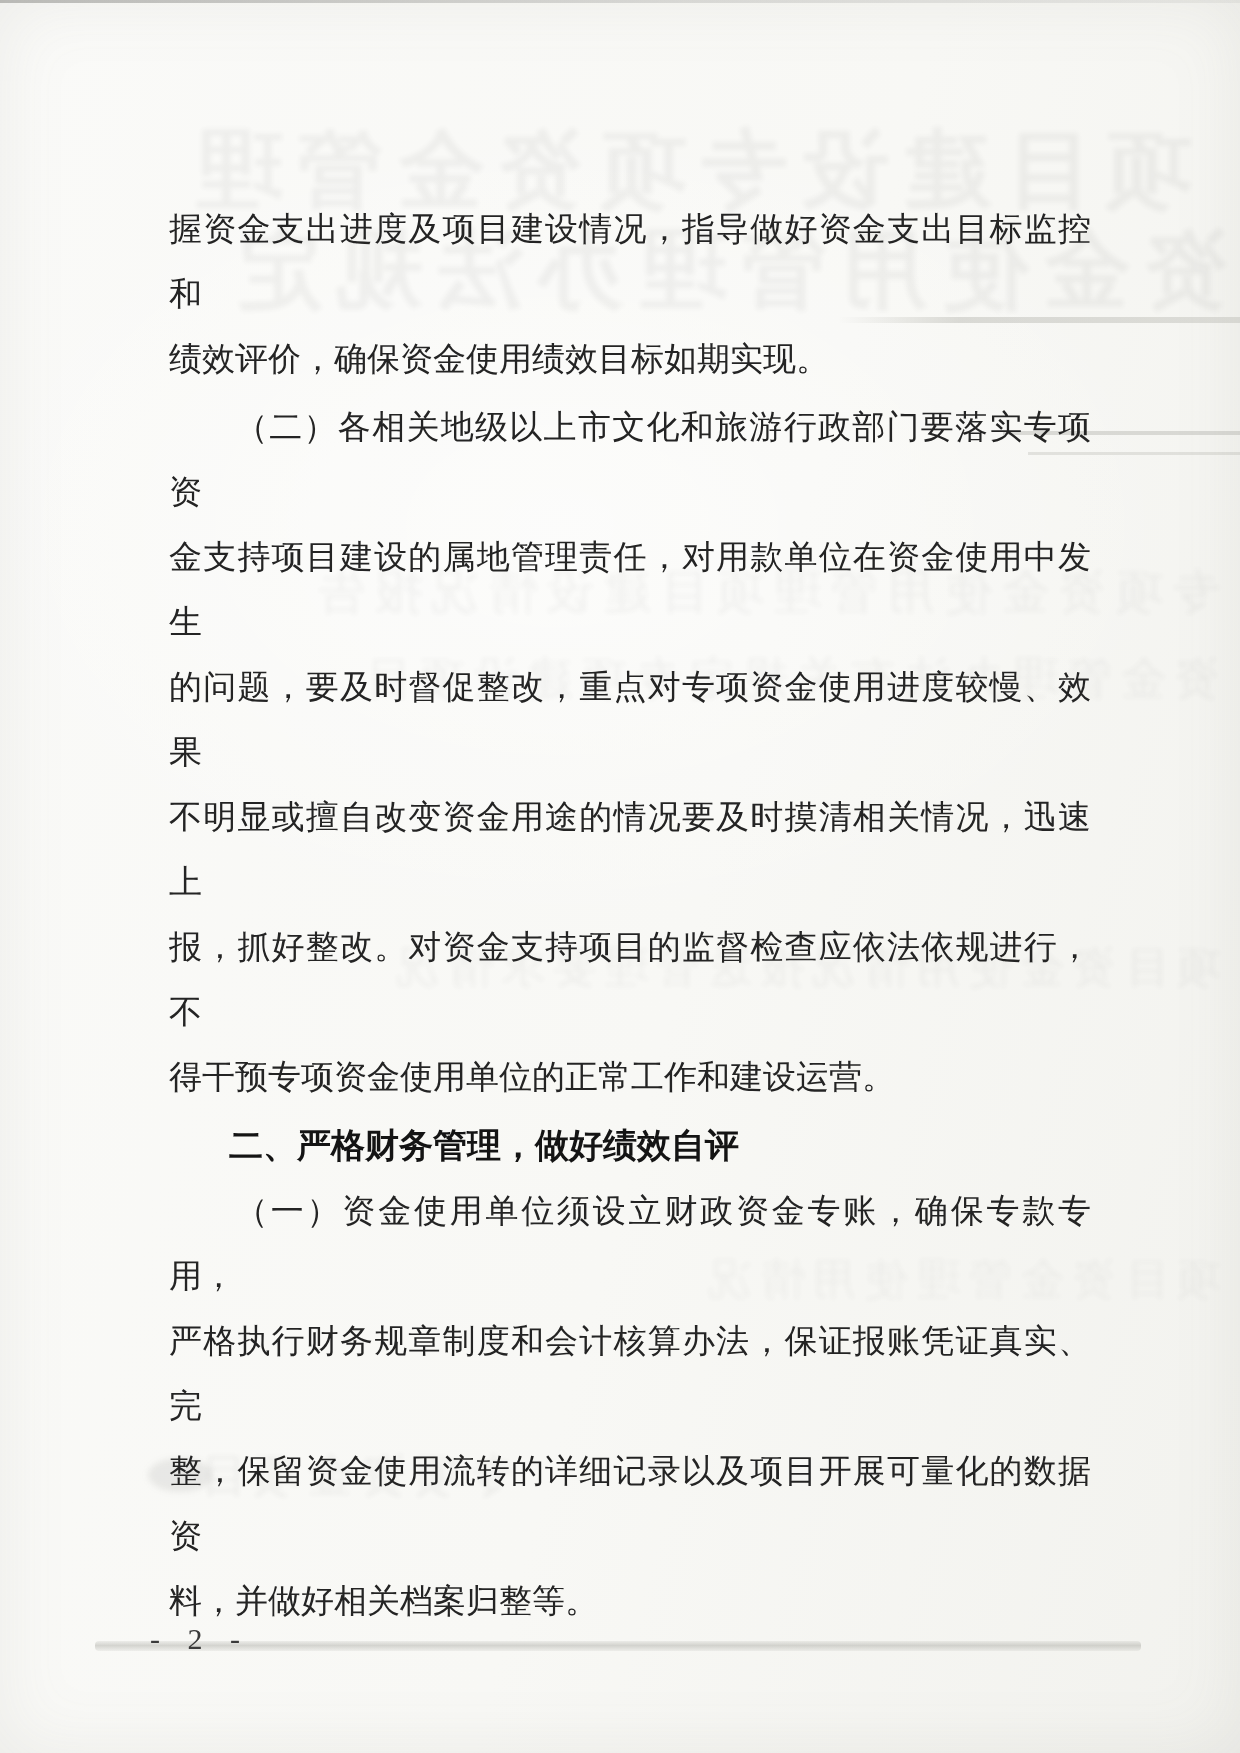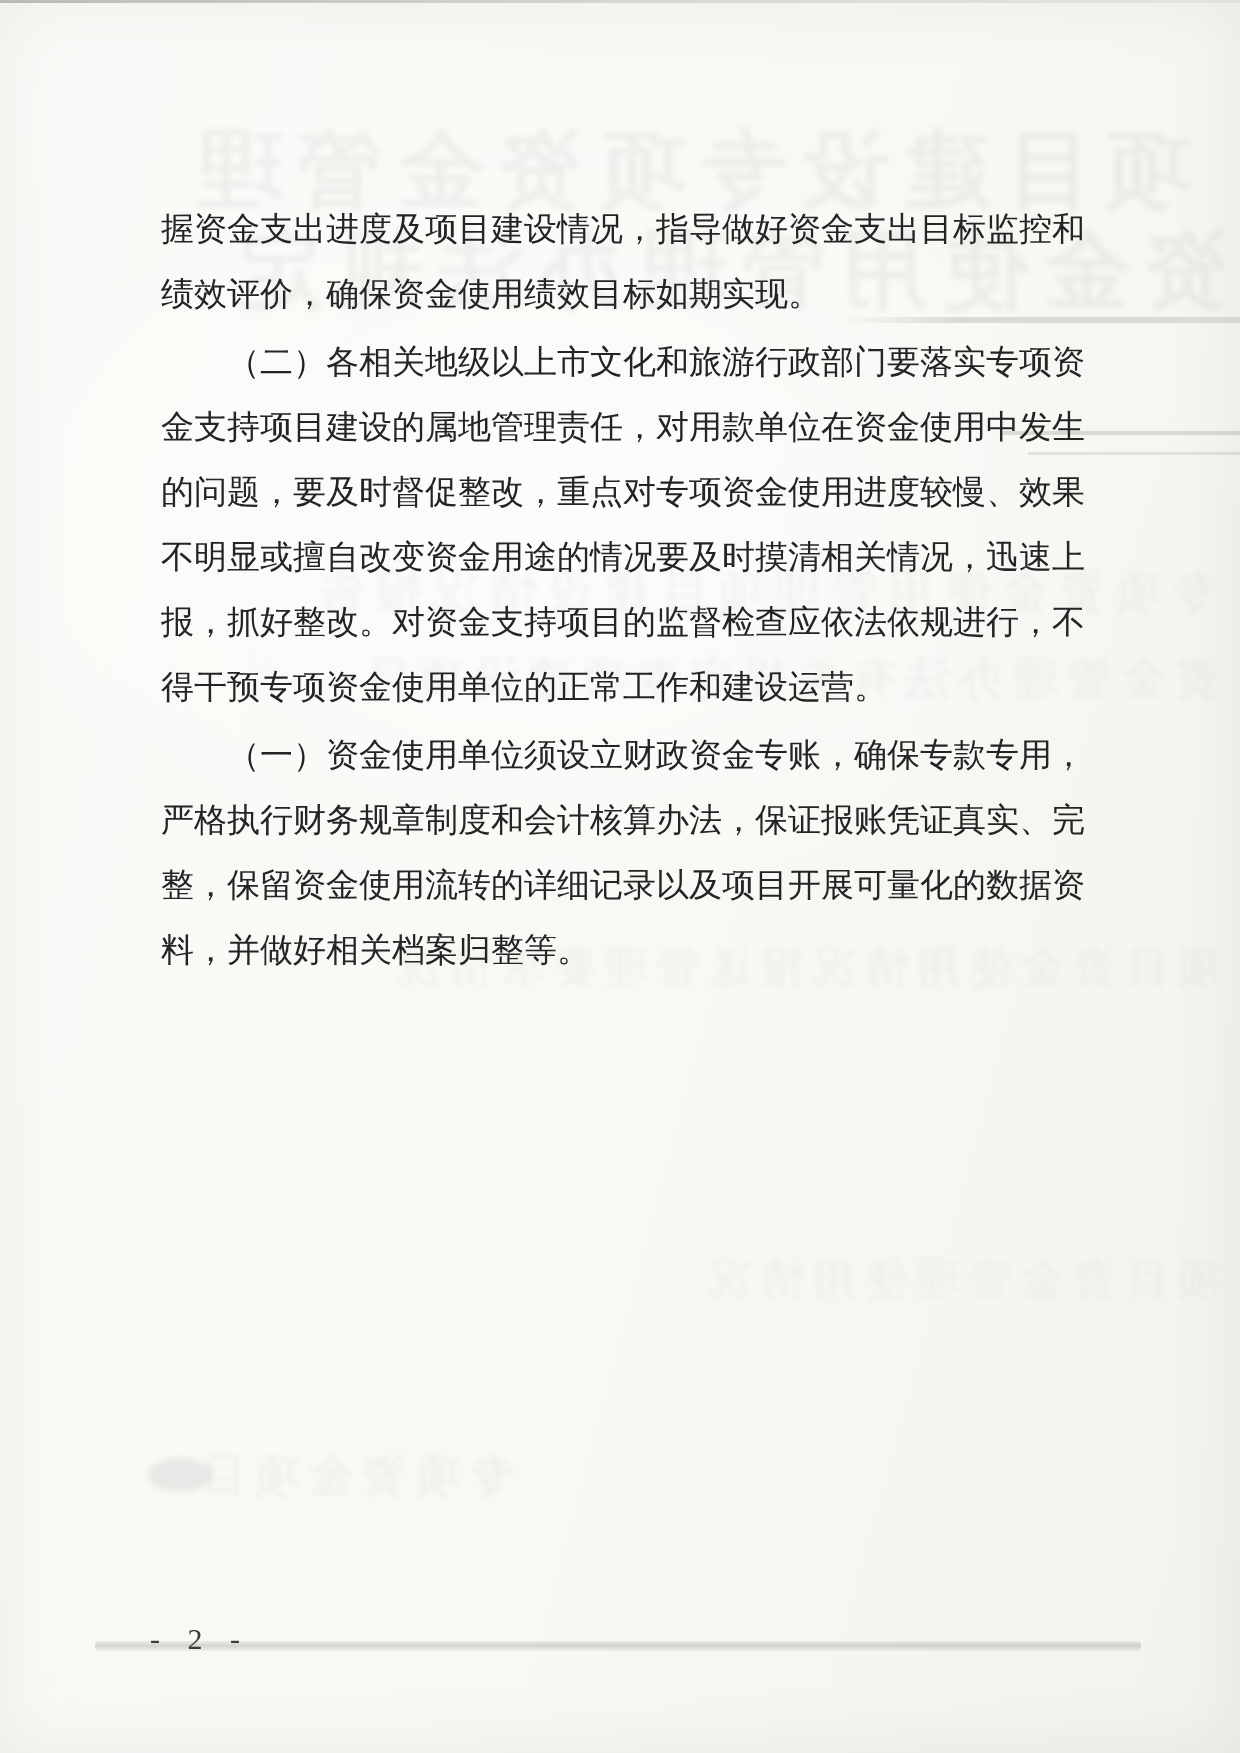--- a/index.html
+++ b/index.html
@@ -21,21 +21,21 @@
     background:linear-gradient(to right, rgba(95,95,90,.38), rgba(95,95,90,.18) 55%, rgba(95,95,90,.08));
   }
   
   .body-text{
     position:absolute;left:161px;top:197px;width:930px;
     font-size:33px;line-height:65px;color:#242424;
     letter-spacing:0px;
     text-align:justify;
   }
   .body-text p,.body-text h2{
-    margin:0 0 3px 0;
+    margin:0 0 3px 8px;
     white-space:pre-line;
   }
   .body-text .indent{text-indent:2em;}
   .body-text h2{
     font-family:"Liberation Sans","DejaVu Sans",sans-serif;
     font-weight:700;font-size:34px;line-height:65px;color:#141414;
     margin:2px 0 1px 0;
   }
   
   .page-number{
@@ -91,20 +91,21 @@
 
   <main class="body-text" id="doc-body">
       <p>握资金支出进度及项目建设情况，指导做好资金支出目标监控和
 绩效评价，确保资金使用绩效目标如期实现。</p>
       <p class="indent">（二）各相关地级以上市文化和旅游行政部门要落实专项资
 金支持项目建设的属地管理责任，对用款单位在资金使用中发生
 的问题，要及时督促整改，重点对专项资金使用进度较慢、效果
 不明显或擅自改变资金用途的情况要及时摸清相关情况，迅速上
 报，抓好整改。对资金支持项目的监督检查应依法依规进行，不
 得干预专项资金使用单位的正常工作和建设运营。</p>
+      <h2 class="indent">二、严格财务管理，做好绩效自评</h2>
       <p class="indent">（一）资金使用单位须设立财政资金专账，确保专款专用，
 严格执行财务规章制度和会计核算办法，保证报账凭证真实、完
 整，保留资金使用流转的详细记录以及项目开展可量化的数据资
 料，并做好相关档案归整等。</p>
     </main>
 
   <div class="page-number">- 2 -</div>
 
 </div>
 

